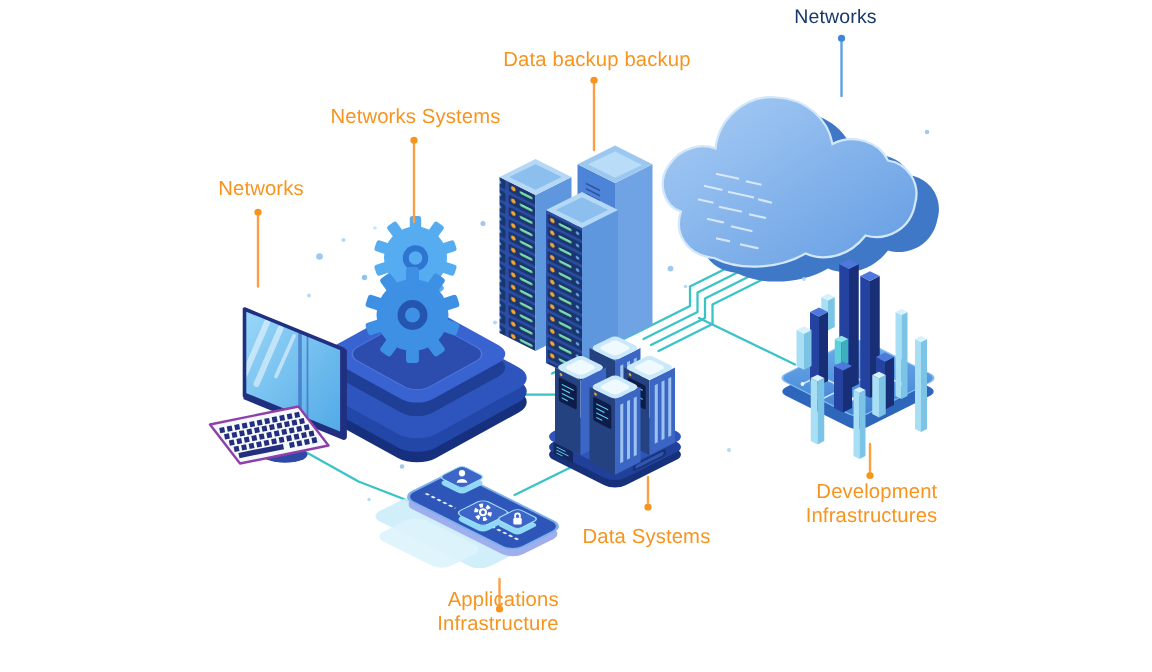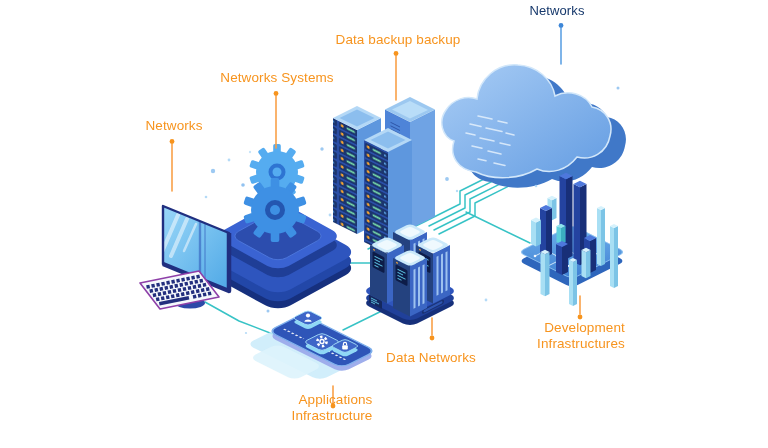--- a/index.html
+++ b/index.html
@@ -400,20 +400,20 @@
           <circle cx="333" cy="406" r="2.4" fill="#F7941E"></circle>
         </g>
   </g>
 </svg>
 
 <div>
   <div class="lbl navy" style="left:557px;top:3px">Networks</div>
   <div class="lbl" style="left:398px;top:32px">Data backup backup</div>
   <div class="lbl" style="left:277px;top:70px">Networks Systems</div>
   <div class="lbl" style="left:174px;top:118px">Networks</div>
-  <div class="lbl" style="left:431px;top:350px">Data Networks</div>
+  <div class="lbl" style="left:431px;top:350px">Data Systems</div>
   <div class="lbl" style="left:581px;top:320px">Development
 Infrastructures</div>
   <div class="lbl" style="left:332px;top:392px">Applications
 Infrastructure</div>
 </div>
 
 </div>
 
 </body></html>

